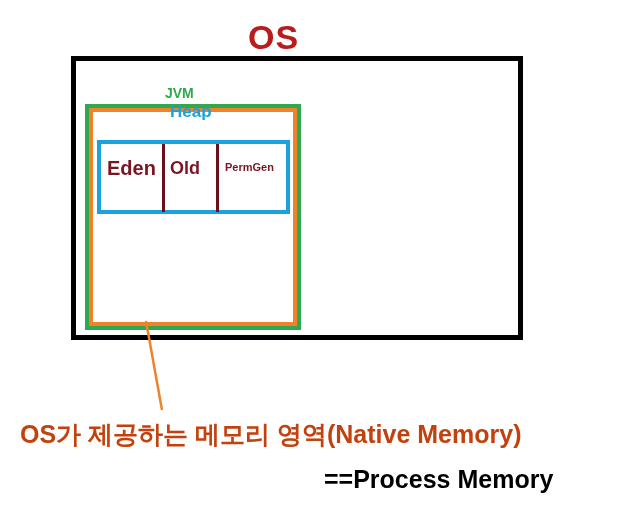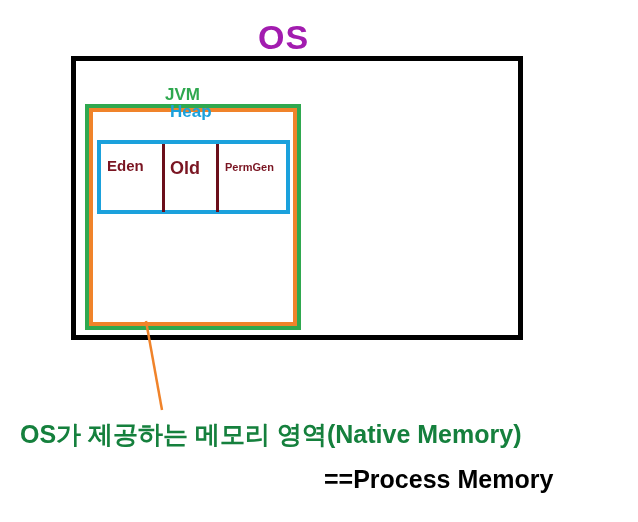--- a/index.html
+++ b/index.html
@@ -1,47 +1,47 @@
 <!DOCTYPE html>
 <html><head>
 <meta charset="utf-8">
 <style>
   html, body { margin:0; padding:0; }
   body { width:638px; height:522px; background:#ffffff; position:relative; overflow:hidden;
          font-family:"Liberation Sans", "DejaVu Sans", sans-serif; }
   .abs { position:absolute; }
-  .os-title { left:258px; top:18px; font-size:34px; font-weight:bold; color:#a21caf; letter-spacing:1px; }
+  .os-title { left:248px; top:18px; font-size:34px; font-weight:bold; color:#b91c1c; letter-spacing:1px; }
   .os-box { left:71px; top:56px; width:442px; height:274px; border:5px solid #000; }
-  .jvm-label { left:165px; top:85px; font-size:17px; font-weight:bold; color:#2fa84f; }
+  .jvm-label { left:165px; top:85px; font-size:14px; font-weight:bold; color:#2fa84f; }
   .jvm-box { left:85px; top:104px; width:208px; height:218px; border:4px solid #2fa84f; }
   .native-box { left:89px; top:108px; width:200px; height:210px; border:4px solid #f0832a; }
   .heap-label { left:170px; top:102px; font-size:17px; font-weight:bold; color:#1ba1dc; }
   .heap-box { left:97px; top:140px; width:185px; height:66px; border:4px solid #1ba1dc; }
   .divider { width:3px; background:#6b0f1a; }
   .gen { font-weight:bold; color:#7a1522; }
-  .caption1 { left:20px; top:418px; font-size:25px; font-weight:bold; color:#15803d; white-space:nowrap; }
+  .caption1 { left:20px; top:418px; font-size:25px; font-weight:bold; color:#c2410c; white-space:nowrap; }
   .caption2 { left:324px; top:465px; font-size:25px; font-weight:bold; color:#000; white-space:nowrap; }
 </style>
 </head>
 <body>
 
 <div class="abs os-title">OS</div>
 <div class="abs os-box"></div>
 
 <div class="abs jvm-label">JVM</div>
 <div class="abs jvm-box"></div>
 <div class="abs native-box"></div>
 
 <div class="abs heap-label">Heap</div>
 <div class="abs heap-box"></div>
 
 <div class="abs divider" style="left:162px; top:144px; height:68px;"></div>
 <div class="abs divider" style="left:216px; top:144px; height:68px;"></div>
 
-<div class="abs gen" style="left:107px; top:157px; font-size:15px;text-align:right;">Eden</div>
+<div class="abs gen" style="left:107px; top:157px; font-size:20px;text-align:right;">Eden</div>
 <div class="abs gen" style="left:170px; top:158px; font-size:18px;">Old</div>
 <div class="abs gen" style="left:225px; top:161px; font-size:11px;text-align:right;">PermGen</div>
 
 <svg class="abs" style="left:0; top:0;" width="638" height="522">
   <line x1="146" y1="321" x2="162" y2="410" stroke="#f0832a" stroke-width="2.5"></line>
 </svg>
 
 <div class="abs caption1">OS가 제공하는 메모리 영역(Native Memory)</div>
 <div class="abs caption2">==Process Memory</div>
 

